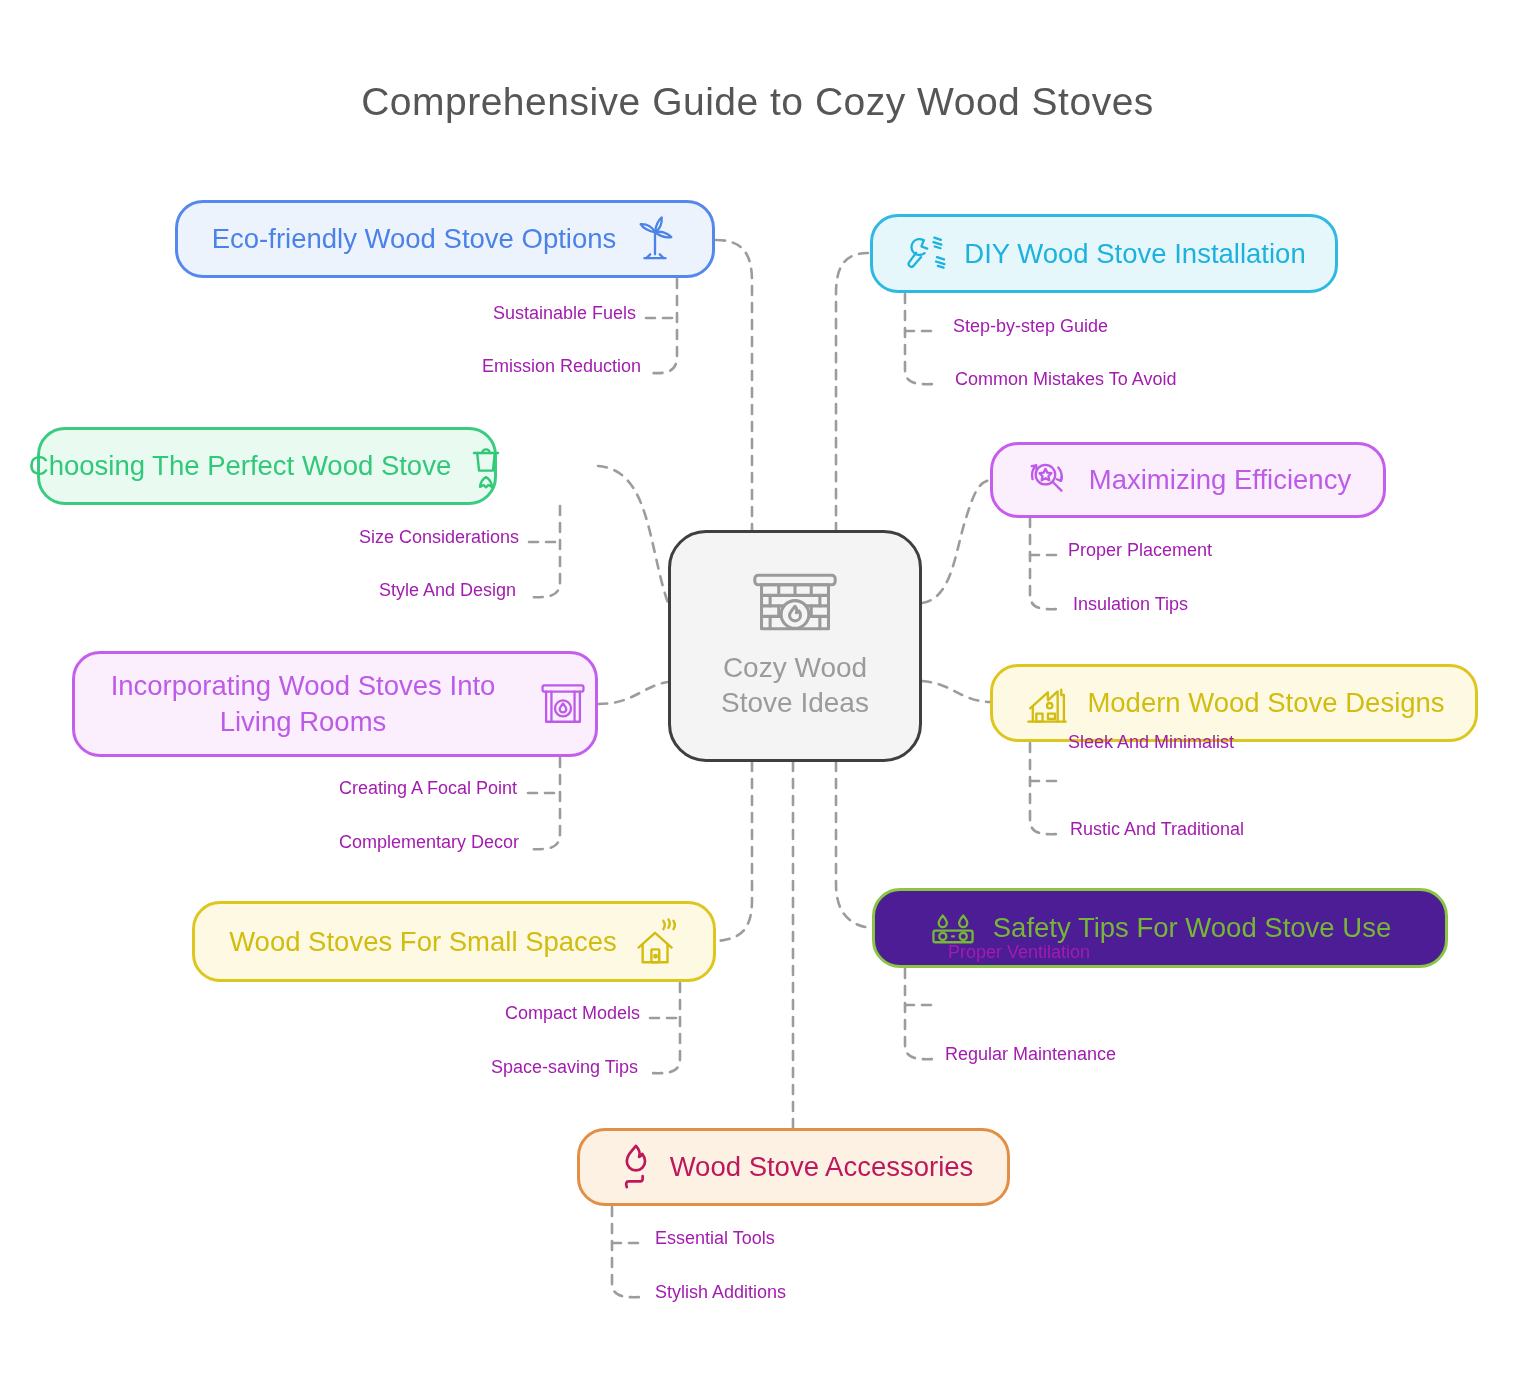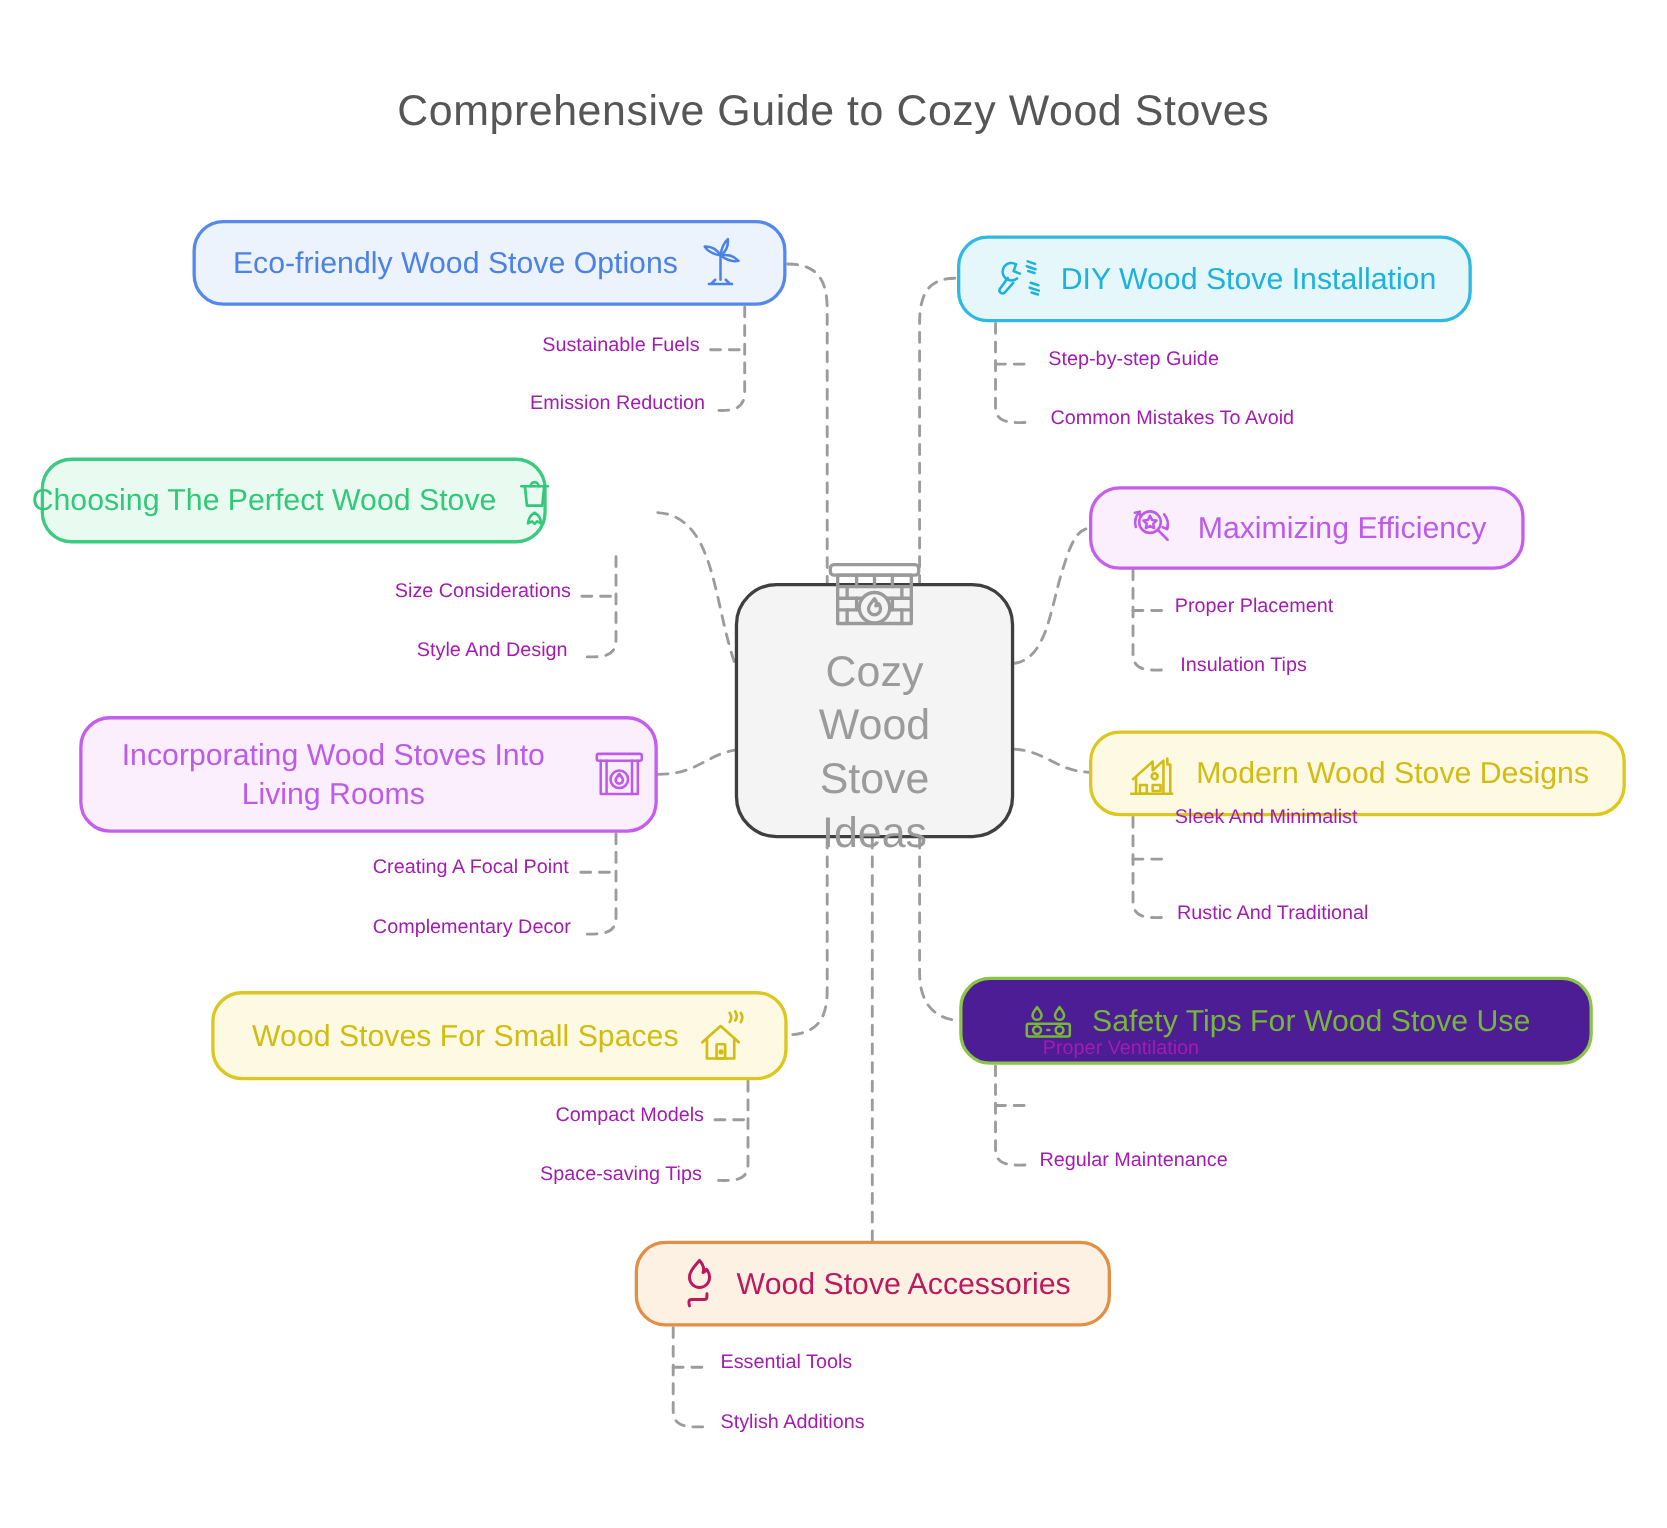--- a/index.html
+++ b/index.html
@@ -16,32 +16,32 @@
 
   .node{
     position:absolute;box-sizing:border-box;display:flex;align-items:center;justify-content:center;
     gap:16px;border:3px solid;border-radius:28px;font-size:27.5px;white-space:nowrap;
   }
   .node .nlabel{display:inline-block;}
   .node svg{flex:0 0 auto;display:block;}
 
   .n-eco{left:175px;top:200px;width:540px;height:78px;background:#edf3fd;border-color:#5588ec;color:#4a82e8;}
   .n-diy{left:870px;top:214px;width:468px;height:79px;background:#e6f7fc;border-color:#2eb9e2;color:#1cb2dd;}
-  .n-choosing{left:37px;top:416px;width:460px;height:78px;background:#e9fbf1;border-color:#3bcb80;color:#31c879;}
+  .n-choosing{left:37px;top:427px;width:460px;height:78px;background:#e9fbf1;border-color:#3bcb80;color:#31c879;}
   .n-maximizing{left:990px;top:442px;width:396px;height:76px;background:#fbeffe;border-color:#c55ded;color:#bd5be8;}
   .n-incorporating{left:72px;top:651px;width:526px;height:106px;background:#fbeffe;border-color:#c55ded;color:#bd5be8;white-space:normal;}
   .n-incorporating .nlabel{width:440px;text-align:center;line-height:1.32;}
   .n-modern{left:990px;top:664px;width:488px;height:78px;background:#fdf9e3;border-color:#ddc71e;color:#d2bc10;}
   .n-small{left:192px;top:901px;width:524px;height:81px;background:#fdf9e3;border-color:#ddc71e;color:#d2bc10;}
   .n-safety{left:872px;top:888px;width:576px;height:80px;background:#4c1d95;border-color:#8ac544;color:#76b736;}
   .n-accessories{left:577px;top:1128px;width:433px;height:78px;background:#fdf1e3;border-color:#e28f45;color:#be185d;}
 
   .n-central{
     left:668px;top:530px;width:254px;height:232px;background:#f4f4f4;border:3px solid #3f3f3f;
-    border-radius:38px;color:#9b9b9b;flex-direction:column;gap:16px;font-size:39px;white-space:normal;
+    border-radius:38px;color:#9b9b9b;flex-direction:column;gap:16px;font-size:28px;white-space:normal;
   }
   .n-central .nlabel{width:200px;text-align:center;line-height:1.25;}
 
   .child{
     position:absolute;font-size:18px;color:#a21caf;white-space:nowrap;
   }
 </style>
 </head>
 <body>
 

